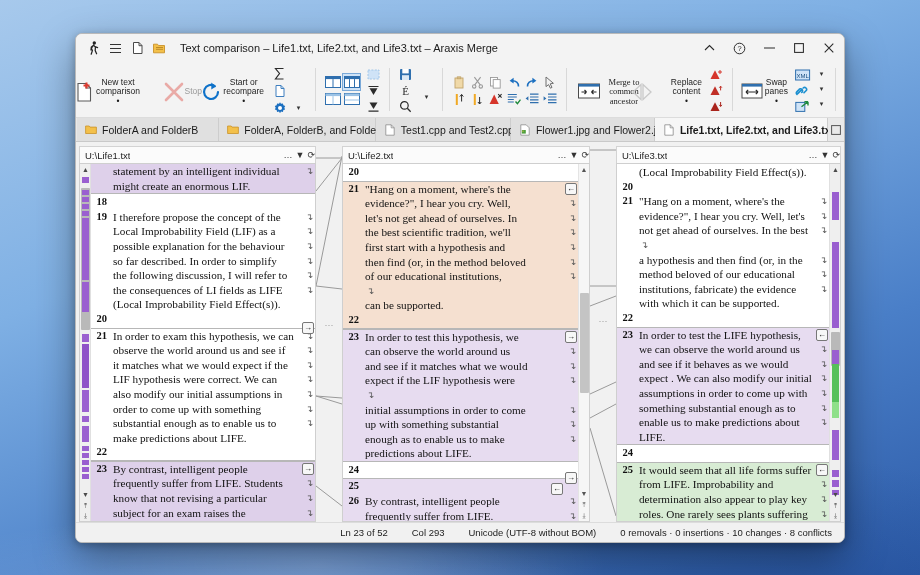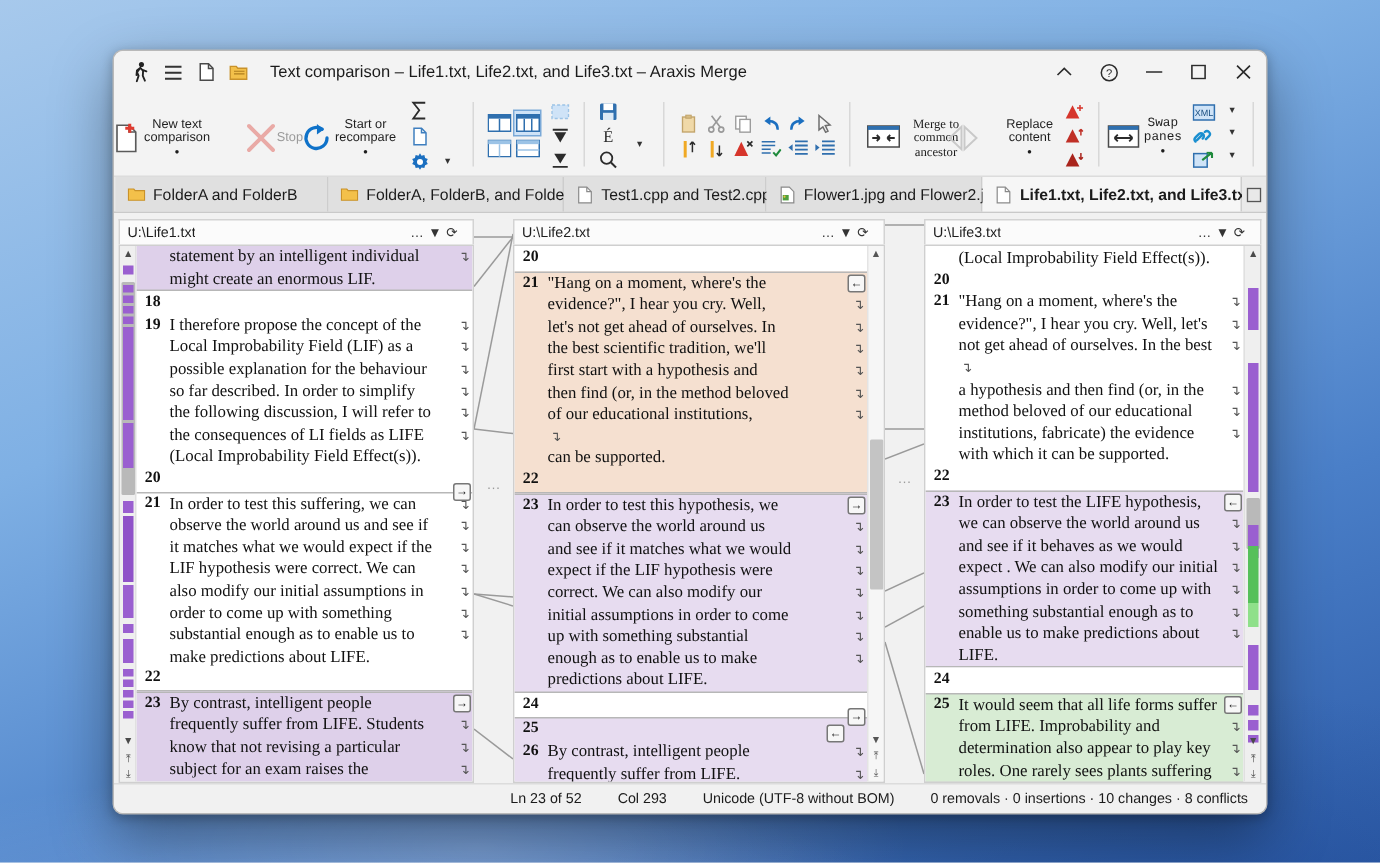--- a/index.html
+++ b/index.html
@@ -91,21 +91,21 @@
   }
   .pane-col{ display:flex; flex-direction:column; min-width:0; min-height:0; }
   .pane-col.p1{ flex:0 0 237px; }
   .pane-col.p2{ flex:0 0 248px; }
   .pane-col.p3{ flex:1 1 auto; }
   .gap{ flex:0 0 26px; position:relative; }
 
   .pane-head{
     flex:0 0 17px; height:17px; display:flex; align-items:center;
     background:#fbfbfb; border:1px solid #d3d3d3; border-bottom:none;
-    padding:0 10px 0 5px; font-size:9.5px; color:#1d1d1d;
+    padding:0 0 0 5px; font-size:9.5px; color:#1d1d1d;
   }
   .pane-head .ph-path{ white-space:nowrap; overflow:hidden; text-overflow:ellipsis; }
   .pane-head .ph-ctl{ margin-left:auto; display:flex; align-items:center; gap:3px; color:#333; }
   .ph-ctl span{ font-size:9px; line-height:9px; }
 
   .pane-body{
     flex:1 1 auto; display:flex; min-height:0;
     border:1px solid #cfcfcf; background:#ffffff; overflow:hidden;
   }
   .map{
@@ -486,21 +486,21 @@
       <div class="mini">
           <svg width="13" height="12" viewBox="0 0 13 12">
             <path d="M5 1.2L9.6 10H.5z" fill="#a9241c"></path>
             <path d="M10.6 1v4.4M10.6 5.4l-1.3-1.5M10.6 5.4l1.3-1.5" stroke="#a9241c" stroke-width="1"></path>
           </svg>
         </div>
     </div>
 
     <div class="tsep"></div>
 
-    <div class="bigbtn" style="min-width:54px;font-family:Liberation Mono, monospace;">
+    <div class="bigbtn" style="min-width:54px;">
       <div class="glyph">
         <svg width="26" height="22" viewBox="0 0 26 22">
           <rect x="3" y="3" width="20" height="14" fill="#fff" stroke="#4a4a4a" stroke-width="1"></rect>
           <rect x="3" y="3" width="20" height="2.6" fill="#2f6fae"></rect>
           <path d="M7 11h12M7 11l2.2-2.2M7 11l2.2 2.2M19 11l-2.2-2.2M19 11l-2.2 2.2" stroke="#2b2b2b" stroke-width="1.2" fill="none"></path>
         </svg>
       </div>
       <div class="lbl">Swap
 panes •</div>
     </div>
@@ -688,21 +688,21 @@
                   <div class="ln b">20</div>
                   <div class="tx"></div>
                   <div class="wrapmark"></div>
                 </div>
             </div>
 
             <div class="blk white">
               <div class="gobtn" style="top:-7px;">→</div>
               <div class="row">
                   <div class="ln b">21</div>
-                  <div class="tx">In order to test this suffering, we can</div>
+                  <div class="tx">In order to exam this hypothesis, we can</div>
                   <div class="wrapmark">↴</div>
                 </div>
               <div class="row">
                   <div class="ln"></div>
                   <div class="tx">observe the world around us and see if</div>
                   <div class="wrapmark">↴</div>
                 </div>
               <div class="row">
                   <div class="ln"></div>
                   <div class="tx">it matches what we would expect if the</div>
@@ -879,21 +879,20 @@
                   <div class="tx">and see if it matches what we would</div>
                   <div class="wrapmark">↴</div>
                 </div>
               <div class="row">
                   <div class="ln"></div>
                   <div class="tx">expect if the LIF hypothesis were</div>
                   <div class="wrapmark">↴</div>
                 </div>
               <div class="row">
                   <div class="ln"></div>
-                  <div class="tx">correct. We can also modify our</div>
                   <div class="wrapmark">↴</div>
                 </div>
               <div class="row">
                   <div class="ln"></div>
                   <div class="tx">initial assumptions in order to come</div>
                   <div class="wrapmark">↴</div>
                 </div>
               <div class="row">
                   <div class="ln"></div>
                   <div class="tx">up with something substantial</div>

